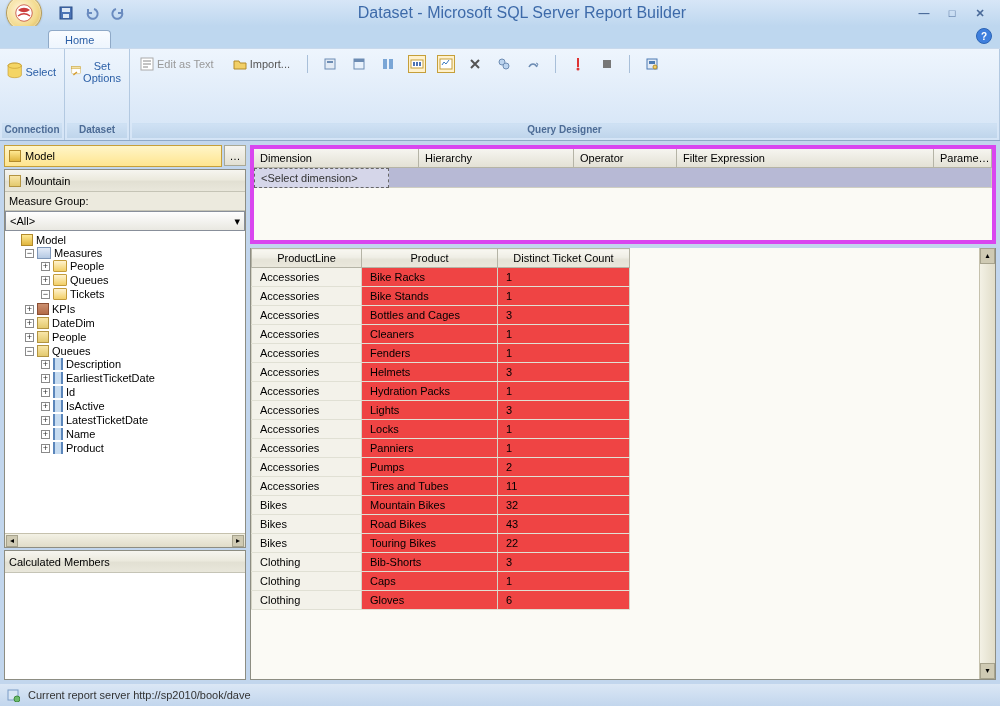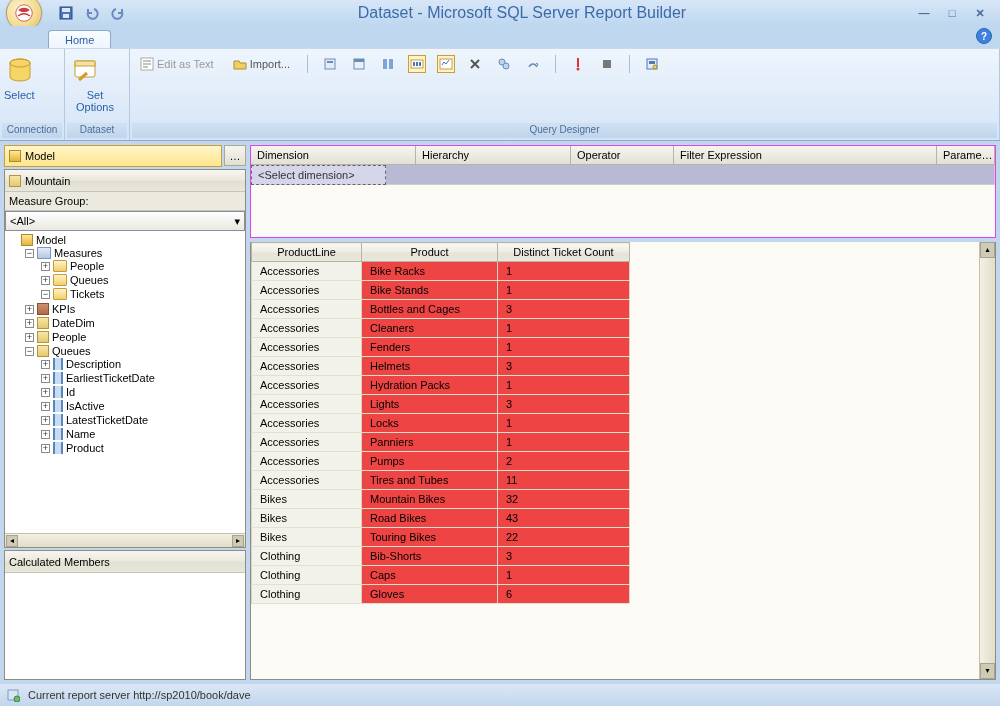--- a/index.html
+++ b/index.html
@@ -17,22 +17,22 @@
 
 
 .ribbon-tabs { height: 22px; display: flex; align-items: flex-end; padding-left: 48px; background: linear-gradient(#bed7ef, #bed7ef); position: relative; }
 .ribbon-tab { padding: 3px 16px 2px 16px; border: 1px solid #8fa9c7; border-bottom: none; border-radius: 4px 4px 0 0; background: linear-gradient(#f9fcff, #eef5fd); color: #2a5ea6; font-size: 11px; cursor: pointer; position: relative; z-index: 2; }
 .help-btn { position: absolute; right: 8px; top: 2px; width: 16px; height: 16px; border-radius: 50%; background: #3f7fdd; color: #fff; font-weight: bold; display: flex; align-items: center; justify-content: center; font-size: 10px; cursor: pointer; border:1px solid #2b64b5;}
 
 
 .ribbon { height: 93px; background: linear-gradient(#eef5fd, #d4e4f6); border-top: 1px solid #c9d9ec; border-bottom: 1px solid #8fa9c7; display: flex; }
 .ribbon-group { border-right: 1px solid #b3c9e1; display: flex; flex-direction: column; padding: 2px; }
 .ribbon-group-body { flex: 1; display: flex; align-items: flex-start; }
-.ribbon-group-label { height: 15px; text-align: center; font-size: 10px; color: #4d6c96; background: linear-gradient(#cfe1f4, #bfd5eb); border-top: 1px solid #cde0f3; }
-.big-btn { width: 56px; display: flex; flex-direction: column; padding: 4px 2px; cursor: pointer; color: #2a5ea6; }
+.ribbon-group-label { height: 15px; text-align: center; font-size: 10px; color: #4d6c96; background: linear-gradient(#cfe1f4, #bfd5eb); border-top: 1px solid #cde0f3; font-weight: bold; }
+.big-btn { width: 56px; display: flex; flex-direction: row; align-items: center; padding: 4px 2px; cursor: pointer; color: #2a5ea6; }
 .big-icon { width: 32px; height: 32px; margin-bottom: 2px; }
 .sm-btn { padding: 2px 4px; display: flex; align-items: center; gap: 3px; cursor: pointer; color: #555; }
 .sm-btn.disabled { color: #999; }
 .tool-strip { display: flex; align-items: center; gap: 11px; padding: 4px; flex-wrap: wrap; }
 .tb-icon { width: 18px; height: 18px; display: flex; align-items: center; justify-content: center; cursor: pointer; border: 1px solid transparent; }
 .tb-icon.active { border: 1px solid #c59f3a; background: #fff1cc; }
 .tb-sep { width: 1px; height: 18px; background: #a8bfd9; margin: 0 2px; }
 
 
 .content { display: flex; height: calc(706px - 26px - 22px - 93px - 22px); padding: 4px; gap: 4px; background: #c2d6ed; }
@@ -59,21 +59,21 @@
 .meas { background: linear-gradient(#e3ebf8, #b5c9e3); border: 1px solid #7e96b8; }
 .kpi { background: linear-gradient(#cc8f6f, #b36b47); width: 12px; height: 12px; border: 1px solid #8b4e33; }
 .dim { background: linear-gradient(#f9e6a8, #e3c96e); width: 12px; height: 12px; border: 1px solid #b39441; }
 .attr { width: 10px; height: 12px; background: #c7dcf1; border-left: 2px solid #5b86bb; border-right: 2px solid #5b86bb; }
 .measure-item { width: 12px; height: 12px; background: #d4e3f4; border: 1px solid #6f8db2; position: relative; }
 .hscroll-hint { height: 14px; background: #ece9d8 linear-gradient(#f3f1e5,#e1ddc9); border-top:1px solid #c5c1ad; display:flex; justify-content:space-between; padding:0 1px; align-items:center;}
 .hscroll-hint .arrow{width:12px; height:12px; background:#cfcab3; border:1px solid #a7a38d; font-size:8px; text-align:center; line-height:10px;}
 
 
 .right-pane { flex: 1; display: flex; flex-direction: column; gap: 0; }
-.filter-grid { border: 1px solid #d946ef; }
+.filter-grid { border: 4px solid #d946ef; }
 .fg-head { display: flex; background: linear-gradient(#f6f5f0, #e2e0d3); }
 .fg-th { border-right: 1px solid #b5b4a6; border-bottom: 1px solid #b5b4a6; padding: 3px 6px; font-size: 11px; }
 .fg-row { display: flex; }
 .fg-td { border-right: 1px solid #cfcec2; border-bottom: 1px solid #cfcec2; padding: 3px 6px; background: #d5d6e9; color: #333; }
 .fg-body-fill { height: 52px; background: #fbfaf5; border-top: none; }
 
 .vscroll { position: absolute; right: 0; top: 0; bottom: 0; width: 16px; background: #ece9d8 linear-gradient(90deg, #f3f1e5, #e1ddc9); border-left: 1px solid #c5c1ad; display: flex; flex-direction: column; }
 .vscroll .arrow { height: 16px; background: #cfcab3; border: 1px solid #a7a38d; text-align: center; font-size: 8px; line-height: 14px; cursor: pointer; }
 .vscroll .track { flex: 1; }
 

